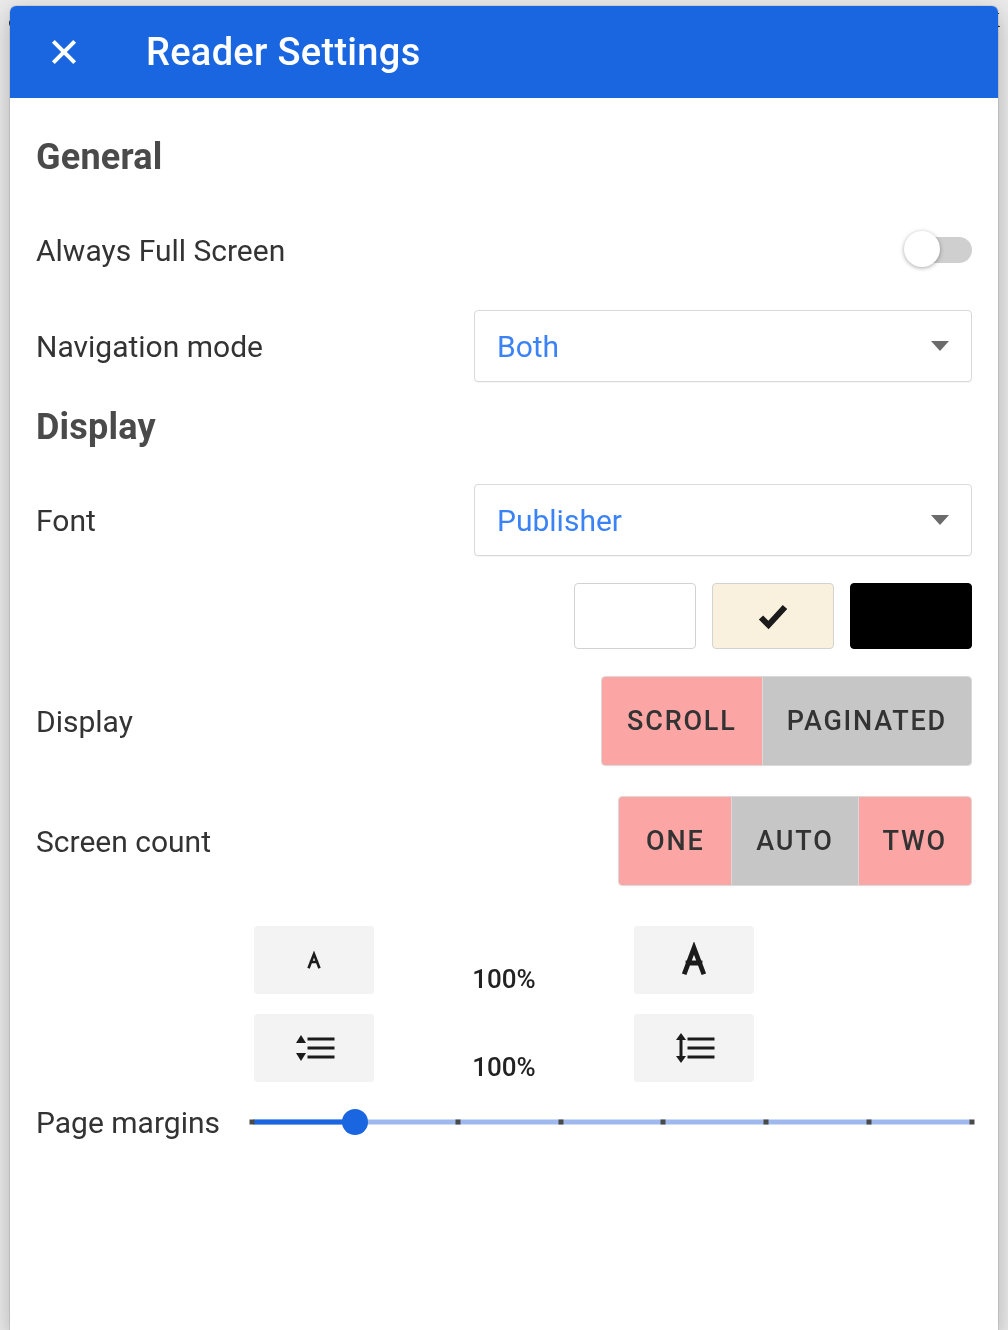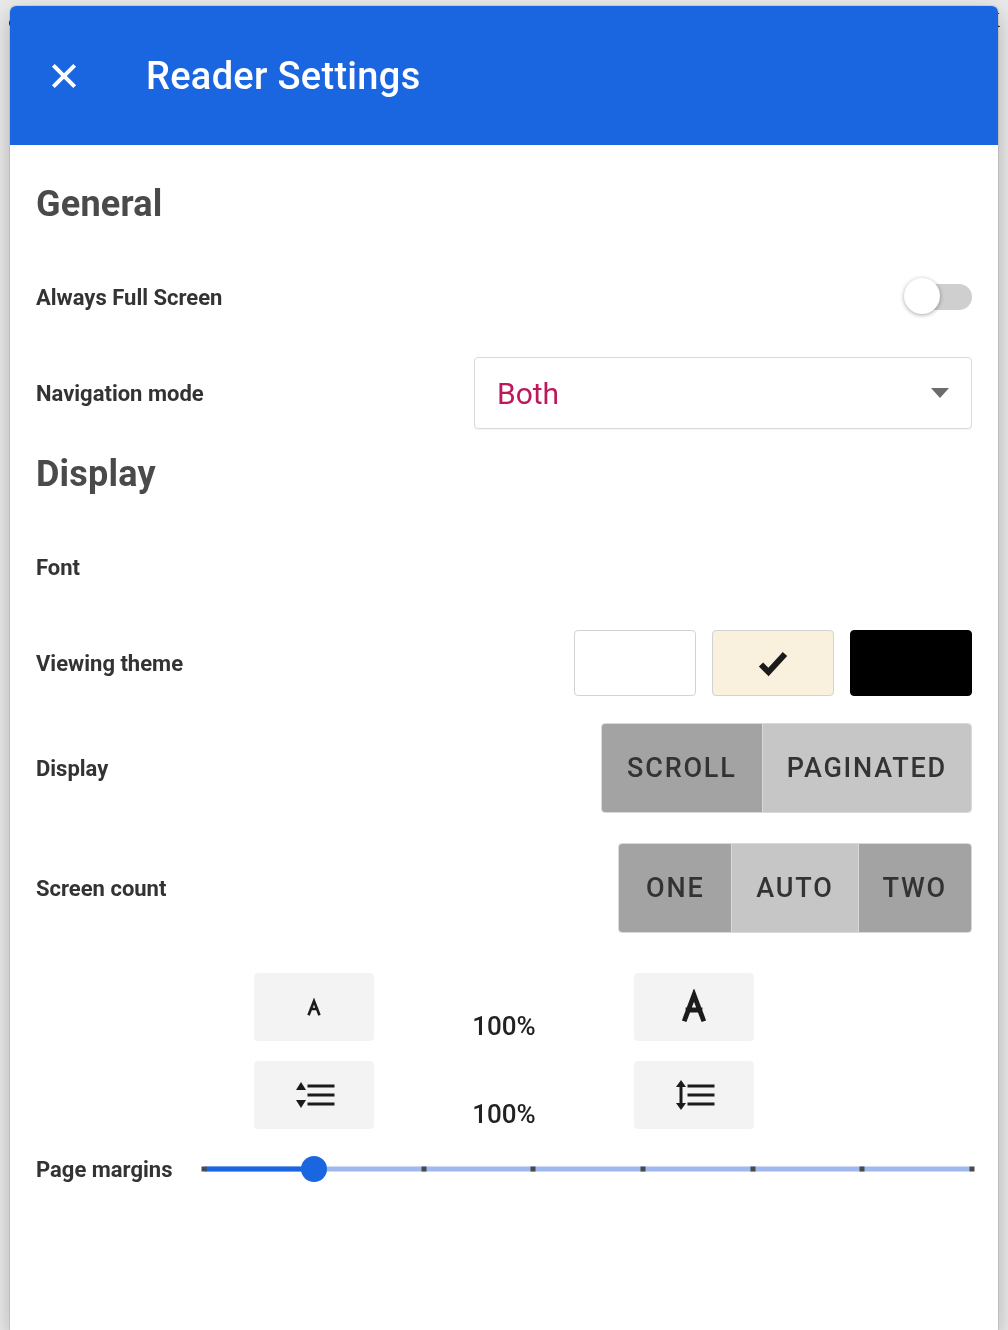--- a/index.html
+++ b/index.html
@@ -31,21 +31,21 @@
     border-radius:6px 6px 0 0;
     box-shadow: 0 8px 24px rgba(0,0,0,0.25), 0 0 0 1px rgba(0,0,0,0.08);
     overflow:hidden;
     display:flex;
     flex-direction:column;
   }
   
   .dlg-header {
     background:#1a66e0;
     color:#fff;
-    height:139px;
+    height:92px;
     display:flex;
     align-items:center;
     padding:0 30px;
   }
   .close-btn {
     width:48px; height:48px;
     display:flex; align-items:center; justify-content:center;
     cursor:pointer;
     margin-right:58px;
   }
@@ -70,23 +70,23 @@
     letter-spacing:0.2px;
   }
   .row {
     display:flex;
     align-items:center;
     justify-content:space-between;
     min-height:72px;
     margin-bottom:24px;
   }
   .row-label {
-    font-size:22px;
+    font-size:30px;
     color:#333;
-    font-weight:700;
+    font-weight:400;
   }
   
   .switch {
     width:64px; height:26px;
     background:#cfcfcf;
     border-radius:20px;
     position:relative;
     cursor:pointer;
   }
   .switch::after {
@@ -109,21 +109,21 @@
     display:flex;
     align-items:center;
     padding:0 22px;
     cursor:pointer;
     background:#fff;
     box-shadow:0 1px 0 rgba(0,0,0,0.04);
     position:relative;
   }
   .select-value {
     font-size:30px;
-    color:#be185d;
+    color:#3b82f6;
   }
   .select .caret {
     margin-left:auto;
     width:0;height:0;
     border-left:9px solid transparent;
     border-right:9px solid transparent;
     border-top:10px solid #6b6b6b;
   }
   
   .swatch-group {
@@ -154,21 +154,21 @@
   }
   .seg {
     height:88px;
     display:flex;
     align-items:center;
     justify-content:center;
     font-size:27px;
     font-weight:500;
     letter-spacing:1.8px;
     color:#333;
-    background:#a3a3a3;
+    background:#fca5a5;
     border-left:1px solid #d9d9d9;
     cursor:pointer;
     padding:0 24px;
   }
   .seg:first-child { border-left:none; }
   .seg.selected { background:#c6c6c6; }
   .seg.layout { min-width:160px; }
   .seg.layout.wide { min-width:206px; }
   .seg.col { min-width:112px; }
   .seg.col.wide { min-width:126px; }
@@ -277,24 +277,27 @@
       <div class="select">
         <span class="select-value">Both</span>
         <span class="caret"></span>
       </div>
     </div>
 
     <div class="section-title" style="margin-top:20px;">Display</div>
 
     <div class="row">
       <div class="row-label">Font</div>
+      <div class="select">
+        <span class="select-value">Publisher</span>
+        <span class="caret"></span>
+      </div>
     </div>
 
     <div class="row">
-      <div class="row-label">Viewing theme</div>
       <div class="swatch-group">
         <div class="swatch light"></div>
         <div class="swatch sepia">
           <svg viewBox="0 0 24 24">
               <polyline points="4,13 9,18 20,6"></polyline>
             </svg>
         </div>
         <div class="swatch dark"></div>
       </div>
     </div>

